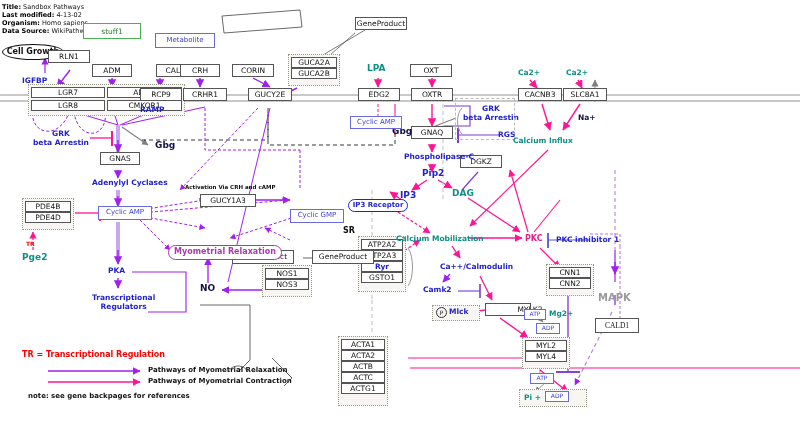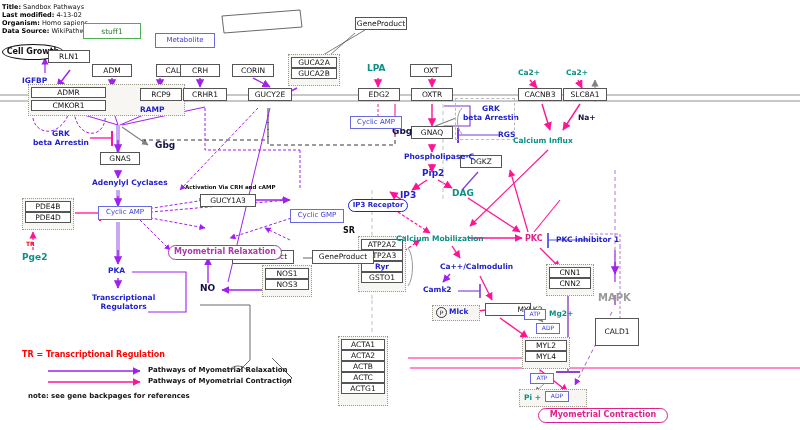--- a/index.html
+++ b/index.html
@@ -280,20 +280,24 @@
   <div class="node gp" style="left:180px;top:64px;width:40px;height:13px;">CRH</div>
   <div class="node gp" style="left:232px;top:64px;width:42px;height:13px;">CORIN</div>
   <div class="node gp" style="left:410px;top:64px;width:42px;height:13px;">OXT</div>
 
   <div class="stack" style="left:288px;top:54px;width:52px;height:32px;align-items:center;">
     <div class="node gp">GUCA2A</div>
     <div class="node gp">GUCA2B</div>
   </div>
 
   <div class="row2" style="left:28px;top:84px;width:157px;height:32px;">
+    <div class="col" style="width:74px;gap:2px;">
+      <div class="node gp">LGR7</div>
+      <div class="node gp">LGR8</div>
+    </div>
     <div class="col" style="width:75px;gap:2px;">
       <div class="node gp">ADMR</div>
       <div class="node gp">CMKOR1</div>
     </div>
   </div>
 
   <div class="node gp" style="left:140px;top:88px;width:42px;height:13px;">RCP9</div>
   <div class="node gp" style="left:183px;top:88px;width:44px;height:13px;">CRHR1</div>
   <div class="node gp" style="left:248px;top:88px;width:44px;height:13px;">GUCY2E</div>
   <div class="node gp" style="left:358px;top:88px;width:42px;height:13px;">EDG2</div>
@@ -332,21 +336,21 @@
   <div class="stack" style="left:522px;top:337px;width:48px;height:32px;">
     <div class="node gp">MYL2</div>
     <div class="node gp">MYL4</div>
   </div>
 
   <div class="stack" style="left:546px;top:264px;width:48px;height:32px;">
     <div class="node gp">CNN1</div>
     <div class="node gp">CNN2</div>
   </div>
 
-  <div class="node gp" style="left:595px;top:318px;width:44px;height:28px;">CALD1</div>
+  <div class="node gp" style="left:595px;top:318px;width:44px;height:15px;font-family:Liberation Serif, serif;">CALD1</div>
 
   <div class="stack" style="left:338px;top:336px;width:50px;height:70px;">
     <div class="node gp">ACTA1</div>
     <div class="node gp">ACTA2</div>
     <div class="node gp">ACTB</div>
     <div class="node gp">ACTC</div>
     <div class="node gp">ACTG1</div>
   </div>
 
   <div class="lbl" style="position:absolute;left:22px;top:76px;">IGFBP</div>
@@ -394,20 +398,19 @@
     <span class="lbl">Mlck</span>
   </div>
 
   <div class="node metab" style="left:524px;top:309px;width:22px;height:11px;font-size:6px;">ATP</div>
   <div class="node metab" style="left:536px;top:323px;width:24px;height:11px;font-size:6px;">ADP</div>
   <div class="lbl teal" style="position:absolute;left:549px;top:309px;">Mg2+</div>
   <div class="node metab" style="left:530px;top:373px;width:24px;height:11px;font-size:6px;">ATP</div>
   <div style="position:absolute;left:519px;top:389px;width:66px;height:16px;border:1px dotted #9a9a8a;background:#f7f6f2;"></div>
   <div class="lbl teal" style="position:absolute;left:524px;top:393px;">Pi +</div>
   <div class="node metab" style="left:545px;top:391px;width:24px;height:11px;font-size:6px;">ADP</div>
-  <div class="node oval mag" style="left:538px;top:408px;width:130px;height:15px;font-weight:bold;font-size:8px;">Myometrial Contraction</div>
 
   <div class="legendtitle" style="left:22px;top:350px;">TR = Transcriptional Regulation</div>
   <div class="legendtxt" style="left:148px;top:366px;">Pathways of Myometrial Relaxation</div>
   <div class="legendtxt" style="left:148px;top:377px;">Pathways of Myometrial Contraction</div>
   <div class="legendtxt" style="left:28px;top:392px;">note: see gene backpages for references</div>
 
 </div>
 
 </body></html>

